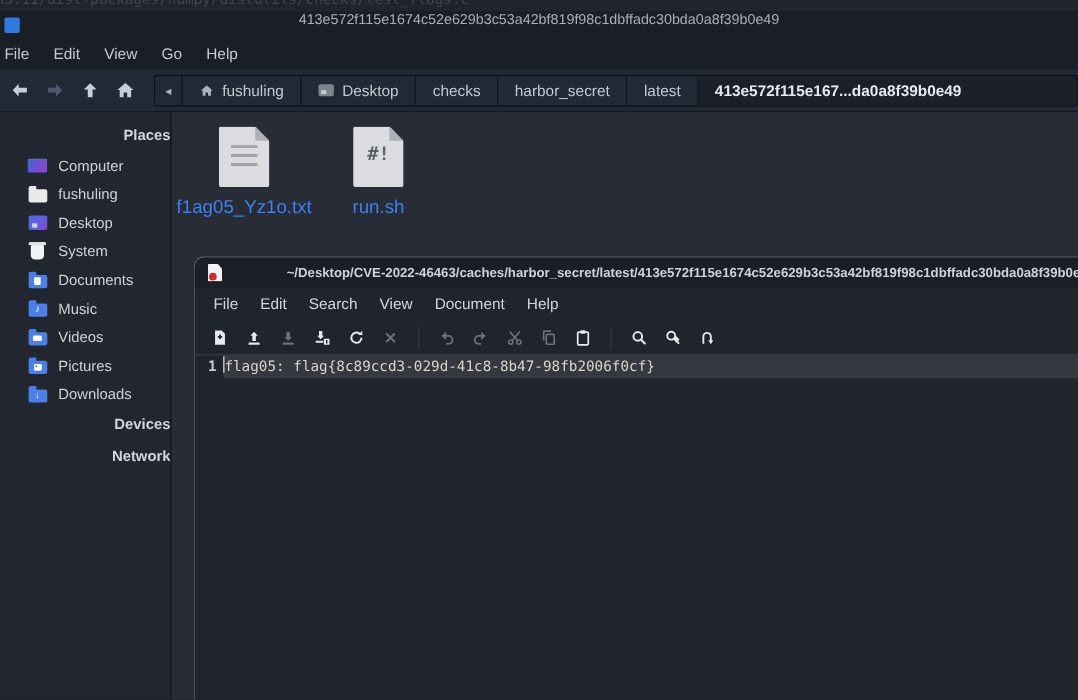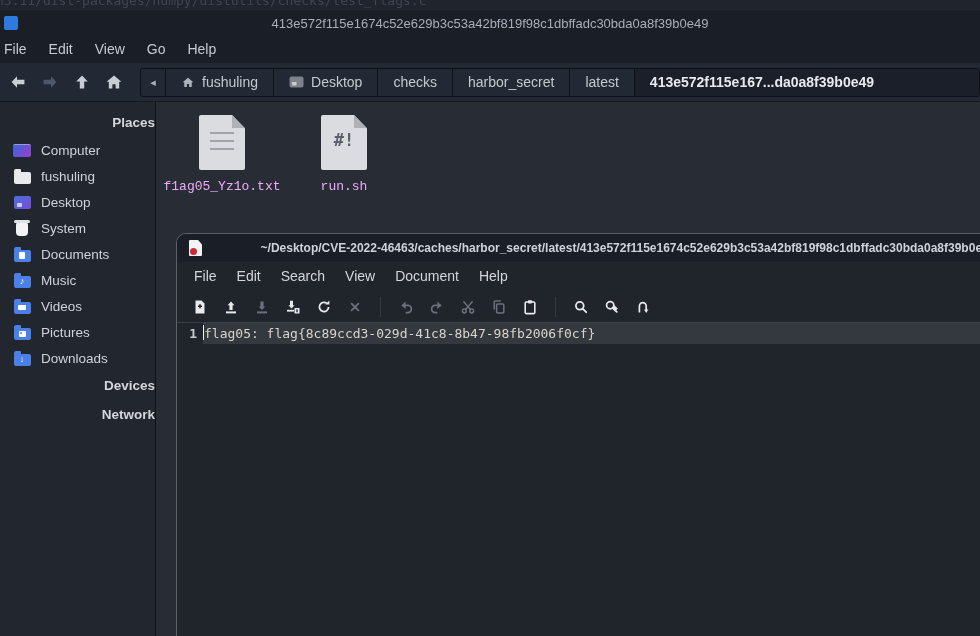--- a/index.html
+++ b/index.html
@@ -6,46 +6,46 @@
   html,body { width:980px; height:636px; overflow:hidden; }
   body { font-family:"Liberation Sans", sans-serif; background:#20242d; position:relative; }
   .stage { position:absolute; inset:0; overflow:hidden; }
 
   
   .backdrop-strip { position:absolute; top:0; left:0; width:980px; height:10px; background:#20242c; overflow:hidden; }
   .backdrop-strip span { position:absolute; top:-7px; left:-4px; font:13px "DejaVu Sans Mono", monospace; color:#3f4553; white-space:nowrap; }
 
   
   .fm { position:absolute; top:10px; left:0; right:0; bottom:0; display:flex; flex-direction:column; }
-  .fm-titlebar { height:26px; background:#1a1e27; position:relative; display:flex; align-items:center; justify-content:center; flex:0 0 26px; }
+  .fm-titlebar { height:26px; background:#1a1e27; position:relative; display:flex; align-items:flex-start; justify-content:center; flex:0 0 26px; }
   .fm-appicon { position:absolute; left:4px; top:6px; width:14px; height:14px; background:#2e7bdf; border-radius:2px; }
   .fm-title { font-size:13px; color:#a9aeb8; letter-spacing:0; white-space:nowrap; }
 
   .fm-menubar { height:27px; background:#1a1e27; display:flex; align-items:center; flex:0 0 27px; font-size:14px; color:#c6cad2; }
   .fm-menu { padding:0 11px; line-height:27px; }
   .fm-menu:first-child { margin-left:-7px; }
 
   .fm-toolbar { height:39px; background:#232934; display:flex; align-items:center; padding:0 0 0 2px; flex:0 0 39px; border-bottom:1px solid #14171e; }
   .nav-btn { width:32px; height:30px; display:flex; align-items:center; justify-content:center; color:#c9cdd5; flex:0 0 auto; }
   .nav-btn.disabled { color:#4f5868; }
   .crumbs { height:29px; display:flex; align-items:stretch; border:1px solid #0e1117; border-radius:3px; overflow:hidden; margin-left:10px; flex:1; min-width:0; background:#232934; }
   .crumb { display:flex; align-items:center; gap:7px; padding:0 15px; font-size:14px; color:#c4c8d0; border-right:1px solid #0e1117; white-space:nowrap; }
   .crumb.current { font-weight:bold; color:#e6e9ee; background:#1a1f29; flex:1; border-right:none; }
   .crumb-chevron { width:25px; display:flex; align-items:center; justify-content:center; color:#aab0b9; font-size:11px; border-right:1px solid #0e1117; }
   .crumb-ico { display:inline-flex; }
 
   .fm-body { flex:1; display:flex; min-height:0; }
   .fm-sidebar { width:156px; flex:0 0 156px; background:#21262f; border-right:1px solid #0d1015; padding-top:6px; overflow:hidden;text-align:right; }
   .side-header { font-size:13.5px; font-weight:bold; color:#d3d6dc; padding:7px 0 7px 0; margin-left:-3px; }
-  .side-item { height:26px; display:flex; align-items:center; gap:9px; padding-left:12px; font-size:13.5px; color:#ced2d9; white-space:nowrap; }
+  .side-item { height:26px; display:flex; align-items:center; gap:9px; padding-left:24px; font-size:13.5px; color:#ced2d9; white-space:nowrap; }
   .side-ico { width:20px; height:18px; display:flex; align-items:center; justify-content:center; flex:0 0 20px; }
 
   .fm-main { flex:1; background:#272c35; padding:13px 0 0 18px; display:flex; gap:26px; align-items:flex-start; }
   .tile { width:96px; display:flex; flex-direction:column; align-items:center; gap:9px; }
-  .tile-label { font-size:13px; color:#f0abfc;font-family:Liberation Mono, monospace; }
+  .tile-label { font-size:17px; color:#3b82f6; }
 
   
   .doc { width:46px; height:55px; background:#dadce0; border-radius:2px; position:relative;
          clip-path:polygon(0 0, 72% 0, 100% 24%, 100% 100%, 0 100%); }
   .doc .fold { position:absolute; top:0; right:0; width:0; height:0; border-bottom:13px solid #aeb2b8; border-right:13px solid transparent; }
   .doc .lines { position:absolute; left:11px; top:17px; width:24px; height:23px;
                 background:repeating-linear-gradient(#9fa3aa 0 2.5px, transparent 2.5px 8px); }
   .doc .shebang { position:absolute; left:0; right:0; top:15px; text-align:center; font:bold 17px "DejaVu Sans Mono", monospace; color:#5c626b; }
 
   

